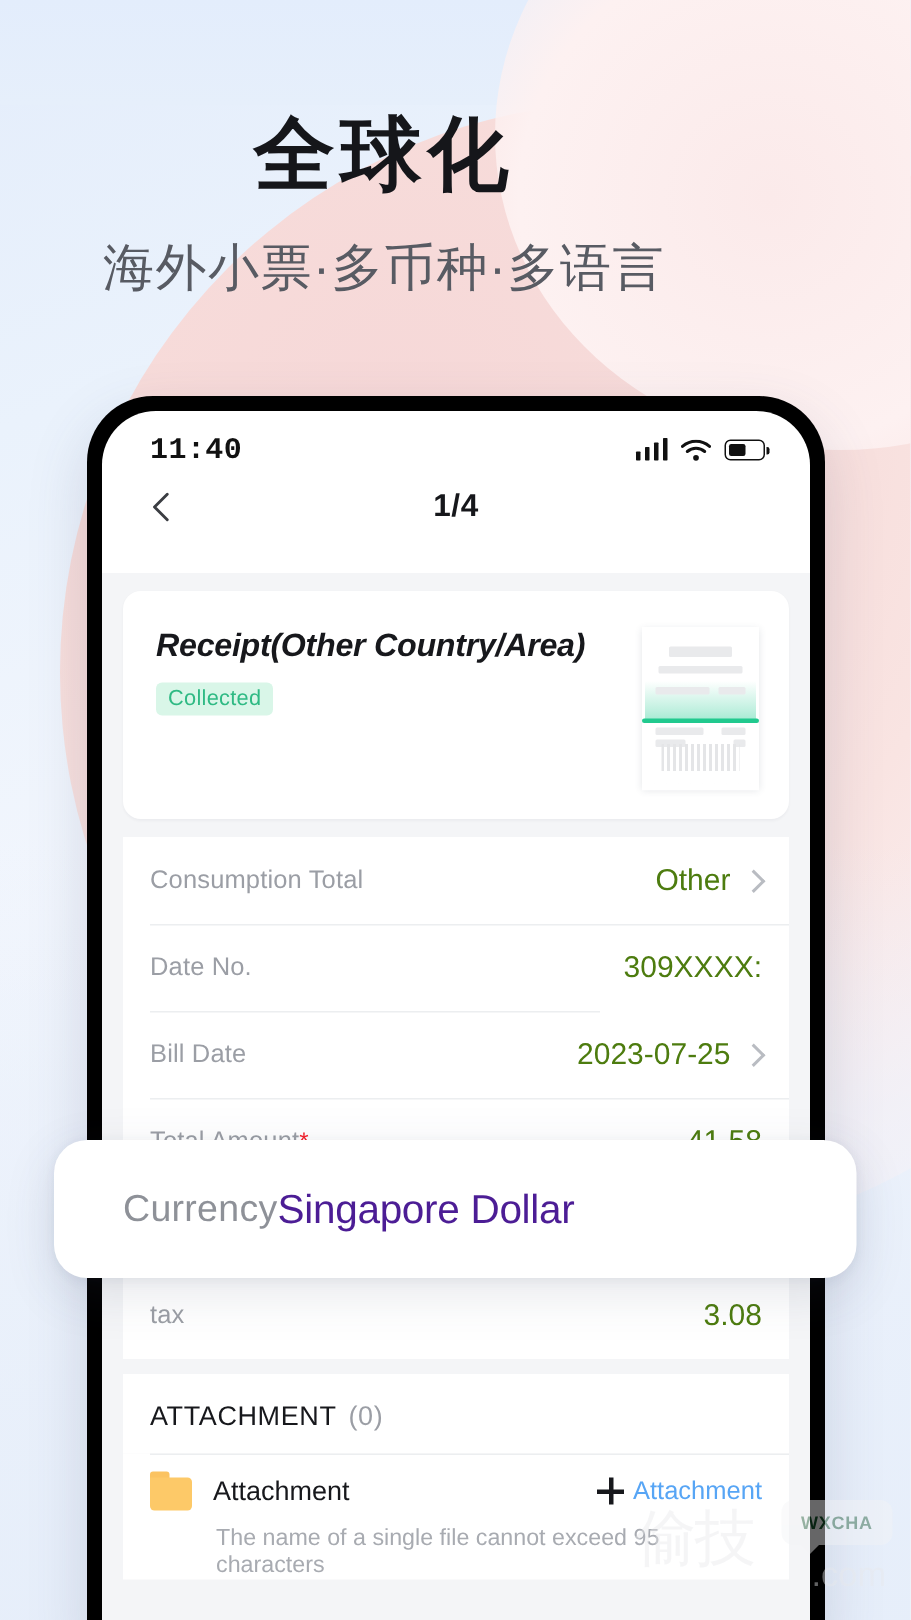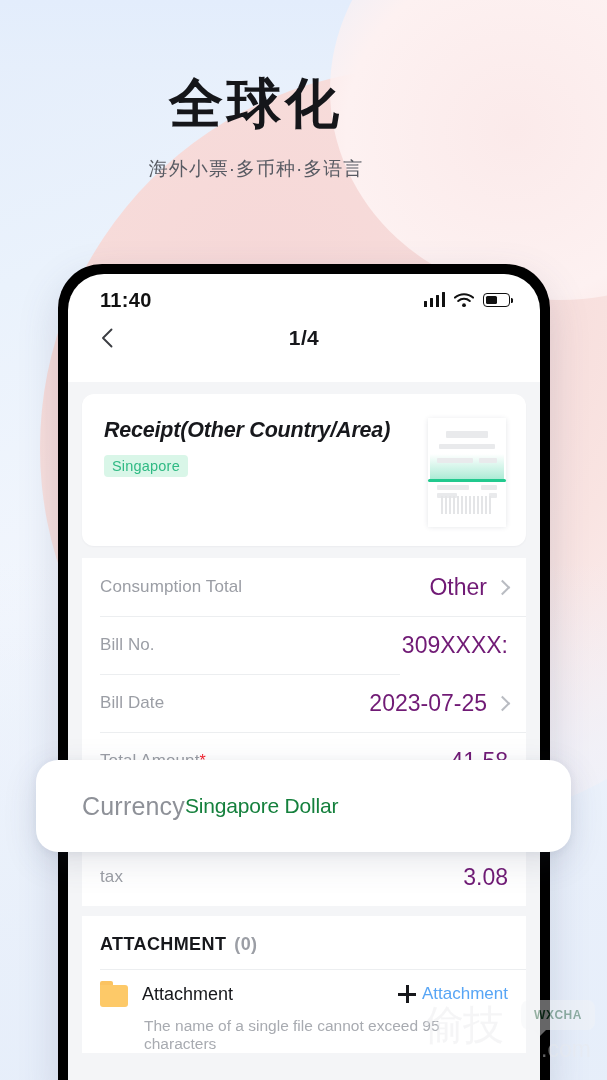--- a/index.html
+++ b/index.html
@@ -35,21 +35,21 @@
     background:linear-gradient(180deg, rgba(236,242,252,0) 0%, rgba(233,240,251,.55) 35%, rgba(230,238,250,.9) 100%);
   }
 
   
   .hero{ position:absolute; left:0; top:72px; width:512px; text-align:center; }
   .hero-title{
     font-size:54px; font-weight:700; color:#15161a; letter-spacing:4px;
     line-height:1.15;
   }
   .hero-sub{
-    margin-top:22px; font-size:19px; color:#585b63; letter-spacing:1px; font-weight:400;
+    margin-top:22px; font-size:34px; color:#585b63; letter-spacing:1px; font-weight:400;
   }
 
   
   .phone{
     position:absolute; left:58px; top:264px;
     width:492px; height:830px;
     background:#000;
     border-radius:44px 44px 0 0;
     padding:10px 10px 0 10px;
     box-shadow:0 16px 40px rgba(70,80,110,.18);
@@ -59,20 +59,21 @@
     background:#fff;
     border-radius:36px 36px 0 0;
     overflow:hidden;
     position:relative;
   }
 
   
   .statusbar{
     height:52px; display:flex; align-items:center; justify-content:space-between;
     padding:0 30px 0 32px;
+    font-family:Liberation Mono, monospace;
   }
   .status-time{ font-size:20px; font-weight:700; color:#111; letter-spacing:.3px; }
   .status-icons{ display:flex; align-items:center; gap:9px; }
   .sig{ display:flex; align-items:flex-end; gap:2.5px; height:14px; }
   .sig i{ display:block; width:3.5px; background:#111; border-radius:.5px; }
   .sig i:nth-child(1){height:6px}
   .sig i:nth-child(2){height:9px}
   .sig i:nth-child(3){height:12px}
   .sig i:nth-child(4){height:15px}
   .wifi{ width:20px; height:15px; }
@@ -148,31 +149,31 @@
     padding:0 18px 0 18px; position:relative;
   }
   .row + .row::before{
     content:""; position:absolute; left:18px; right:0; top:0; height:1px; background:#eceef0;
   }
   .row.partial + .row::before{ right:auto; width:300px; background:#eceef0; }
   .row-label{ font-size:17px; color:#9b9ea5; letter-spacing:.1px; }
   .req{ color:#f5222d; font-size:16px; }
   .row-right{ display:flex; align-items:center; gap:10px; max-width:300px; }
   .row-value{
-    font-size:23px; color:#701a75; white-space:nowrap; overflow:hidden;
+    font-size:20px; color:#4d7c0f; white-space:nowrap; overflow:hidden;
     text-overflow:clip; direction:rtl; text-align:left;
   }
   .chev{ width:11px; height:11px; border-right:2.2px solid #b9bcc2; border-top:2.2px solid #b9bcc2;
          transform:rotate(45deg); flex:0 0 auto; }
 
   .gap{ height:10px; background:#f4f5f7; }
 
   .att-head{
     background:#fff; padding:18px 18px 14px 18px;
-    font-size:18px; color:#17181c; letter-spacing:.4px;font-weight:bold;
+    font-size:18px; color:#17181c; letter-spacing:.4px;
   }
   .att-head .cnt{ color:#9b9ea5; margin-left:8px; font-size:18px; }
   .att-row{
     background:#fff; padding:12px 18px 0 18px; position:relative;
   }
   .att-row::before{ content:""; position:absolute; left:18px; right:0; top:0; height:1px; background:#eceef0; }
   .att-line{ display:flex; align-items:center; justify-content:space-between; }
   .att-left{ display:flex; align-items:center; gap:14px; }
   .folder{ width:28px; height:26px; position:relative; }
   .folder .tab{ position:absolute; left:0; top:0; width:13px; height:6px; background:#fdc55a; border-radius:2px 2px 0 0; }
@@ -189,21 +190,21 @@
   
   .overlay{
     position:absolute; left:36px; top:760px; width:535px; height:92px;
     background:#fff; border-radius:22px;
     box-shadow:0 10px 34px rgba(60,70,100,.13), 0 2px 8px rgba(60,70,100,.07);
     display:flex; align-items:center; justify-content:flex-start;
     padding:0 42px 0 46px;
     z-index:30;
   }
   .ov-label{ font-size:25px; color:#8e9198; letter-spacing:.2px; }
-  .ov-value{ font-size:21px; color:#15803d; letter-spacing:-.2px; }
+  .ov-value{ font-size:27px; color:#4c1d95; letter-spacing:-.2px; }
 
   
   .wm{
     position:absolute; right:4px; bottom:10px; width:180px; height:78px; z-index:40;
     opacity:.42; pointer-events:none;
   }
   .wm-cn{
     position:absolute; left:0; top:6px; font-size:41px; color:#e8e9ec; font-weight:500;
     letter-spacing:-1px; white-space:nowrap;
   }
@@ -264,21 +265,21 @@
         <path d="M15.5 3.5 7 12l8.5 8.5" stroke="#3b3d42" stroke-width="1.9" fill="none" stroke-linecap="round" stroke-linejoin="round"></path>
       </svg>
       <div class="nav-title">1/4</div>
     </div>
 
     <div class="sheet">
 
       <div class="rcard">
         <div class="rcard-left">
           <div class="rcard-title">Receipt(Other Country/Area)</div>
-          <div class="badge">Singapore</div>
+          <div class="badge">Collected</div>
         </div>
         <div class="thumb">
           <div class="thumb-paper"></div>
           <div class="tl" style="left:18px;right:18px;top:13px;height:7px"></div>
           <div class="tl" style="left:11px;right:11px;top:26px"></div>
           <div class="scanglow"></div>
           <div class="tl" style="left:9px;width:36px;top:40px"></div>
           <div class="tl" style="right:9px;width:18px;top:40px"></div>
           <div class="scanline"></div>
           <div class="tl" style="left:9px;width:32px;top:67px"></div>
@@ -295,21 +296,21 @@
 
         <div class="row">
           <div class="row-label">Consumption Total</div>
           <div class="row-right">
             <div class="row-value">Other</div>
             <div class="chev"></div>
           </div>
         </div>
 
         <div class="row partial">
-          <div class="row-label">Bill No.</div>
+          <div class="row-label">Date No.</div>
           <div class="row-right">
             <div class="row-value">:309XXXX</div>
           </div>
         </div>
 
         <div class="row">
           <div class="row-label">Bill Date</div>
           <div class="row-right">
             <div class="row-value">2023-07-25</div>
             <div class="chev"></div>

